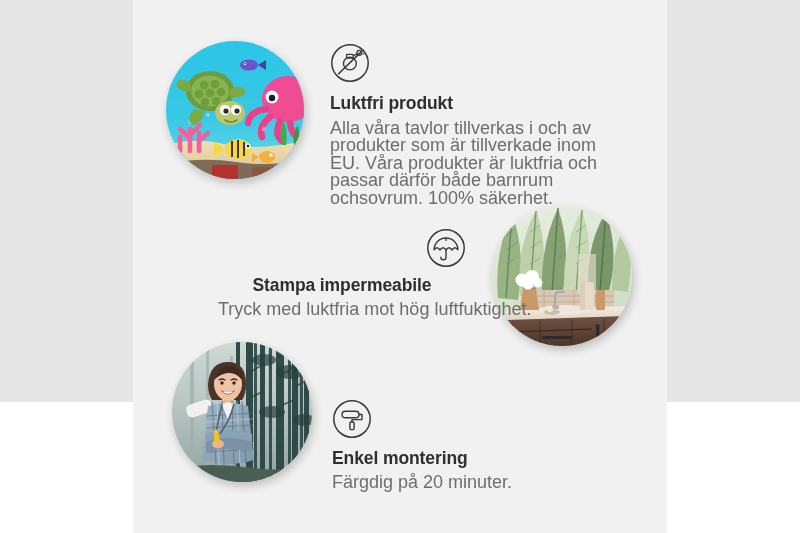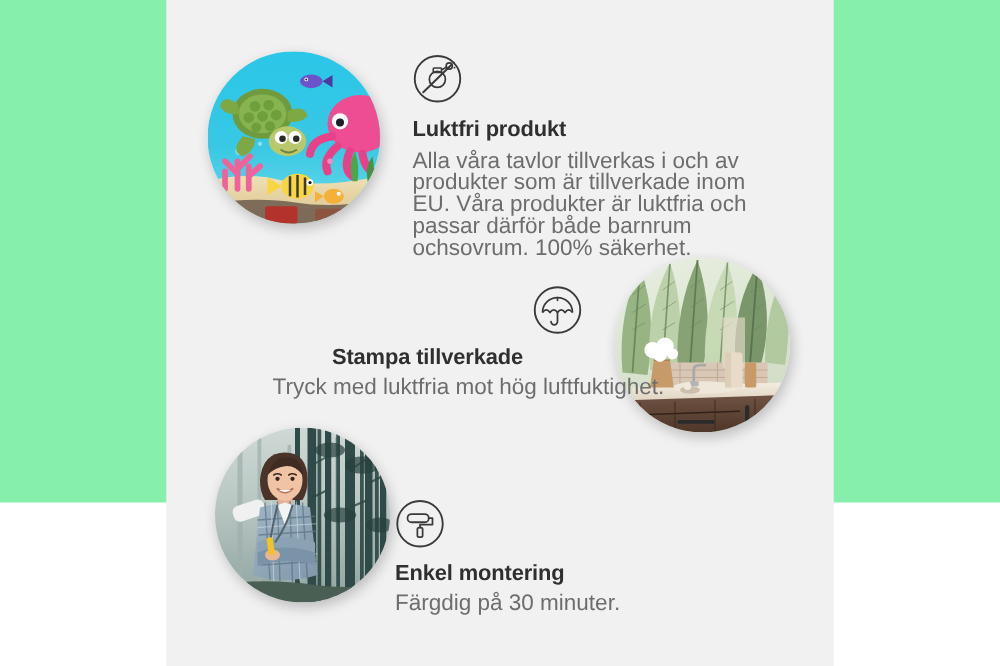--- a/index.html
+++ b/index.html
@@ -11,21 +11,21 @@
     width: 800px;
     height: 533px;
     overflow: hidden;
     font-family: "Liberation Sans", sans-serif;
   }
 
   .page {
     position: relative;
     width: 800px;
     height: 402px;
-    background: #86efac;
+    background: #e5e5e5;
   }
 
   
   .panel {
     position: absolute;
     left: 133px;
     top: 0;
     width: 534px;
     height: 533px;
     background: #f1f1f1;
@@ -67,21 +67,21 @@
   #block-odourless .feat-title { margin-top: 10px; }
   #block-odourless .feat-body { margin-top: 6px; width: 292px; }
 
   
   #block-waterproof { left: 218px; top: 228px; width: 248px; text-align: center; }
   #block-waterproof .icon-row { display: flex; justify-content: flex-end; }
   #block-waterproof .feat-title { margin-top: 7px; text-align: center; }
   #block-waterproof .feat-body { margin-top: 5px; text-align: center; white-space: nowrap; }
 
   
-  #block-mounting { left: 316px; top: 399px; width: 260px; }
+  #block-mounting { left: 332px; top: 399px; width: 260px; }
   #block-mounting .feat-title { margin-top: 9px; }
   #block-mounting .feat-body { margin-top: 5px; }
 
   
   .photo {
     position: absolute;
     border-radius: 50%;
     overflow: hidden;
     box-shadow: 2px 4px 10px rgba(0,0,0,0.22);
   }
@@ -328,21 +328,21 @@
           <circle cx="20" cy="20" r="18.2" fill="none" stroke="#3a3a3a" stroke-width="1.5"></circle>
 
           <path d="M8 22 A12 12 0 0 1 32 22" fill="none" stroke="#3a3a3a" stroke-width="1.4"></path>
           <path d="M8 22 Q 11 17.6 14 22 Q 17 17.6 20 22 Q 23 17.6 26 22 Q 29 17.6 32 22" fill="none" stroke="#3a3a3a" stroke-width="1.4" stroke-linejoin="round"></path>
 
           <path d="M20 22 L20 29.2 A2.6 2.6 0 0 1 14.8 29.2" fill="none" stroke="#3a3a3a" stroke-width="1.4" stroke-linecap="round"></path>
           <path d="M20 10 L20 12.4" stroke="#3a3a3a" stroke-width="1.3" stroke-linecap="round"></path>
         </svg>
       </span>
     </div>
-    <p class="feat-title">Stampa tillverkade</p>
+    <p class="feat-title">Stampa impermeabile</p>
     <p class="feat-body">Tryck med luktfria mot hög luftfuktighet.</p>
   </div>
 
   <div class="photo" id="photo-forest">
     <svg width="140" height="140" viewBox="0 0 140 140">
       <defs>
         <linearGradient id="forestGrad" x1="0" y1="0" x2="0" y2="1">
           <stop offset="0%" stop-color="#cfd9d6"></stop>
           <stop offset="45%" stop-color="#b8c6c2"></stop>
           <stop offset="100%" stop-color="#8fa39e"></stop>
@@ -458,16 +458,16 @@
         <circle cx="20" cy="20" r="18.2" fill="none" stroke="#3a3a3a" stroke-width="1.5"></circle>
 
         <rect x="10" y="12.2" width="17" height="6.6" rx="3.3" fill="none" stroke="#3a3a3a" stroke-width="1.4"></rect>
 
         <path d="M27 15.5 L30 15.5 L30 20.6 L20 20.6 L20 23" fill="none" stroke="#3a3a3a" stroke-width="1.4" stroke-linejoin="round" stroke-linecap="round"></path>
 
         <rect x="17.9" y="23" width="4.2" height="7.6" rx="1.3" fill="none" stroke="#3a3a3a" stroke-width="1.4"></rect>
       </svg>
     </span>
     <p class="feat-title">Enkel montering</p>
-    <p class="feat-body">Färgdig på 30 minuter.</p>
+    <p class="feat-body">Färgdig på 20 minuter.</p>
   </div>
 
 </div>
 
 </body></html>

